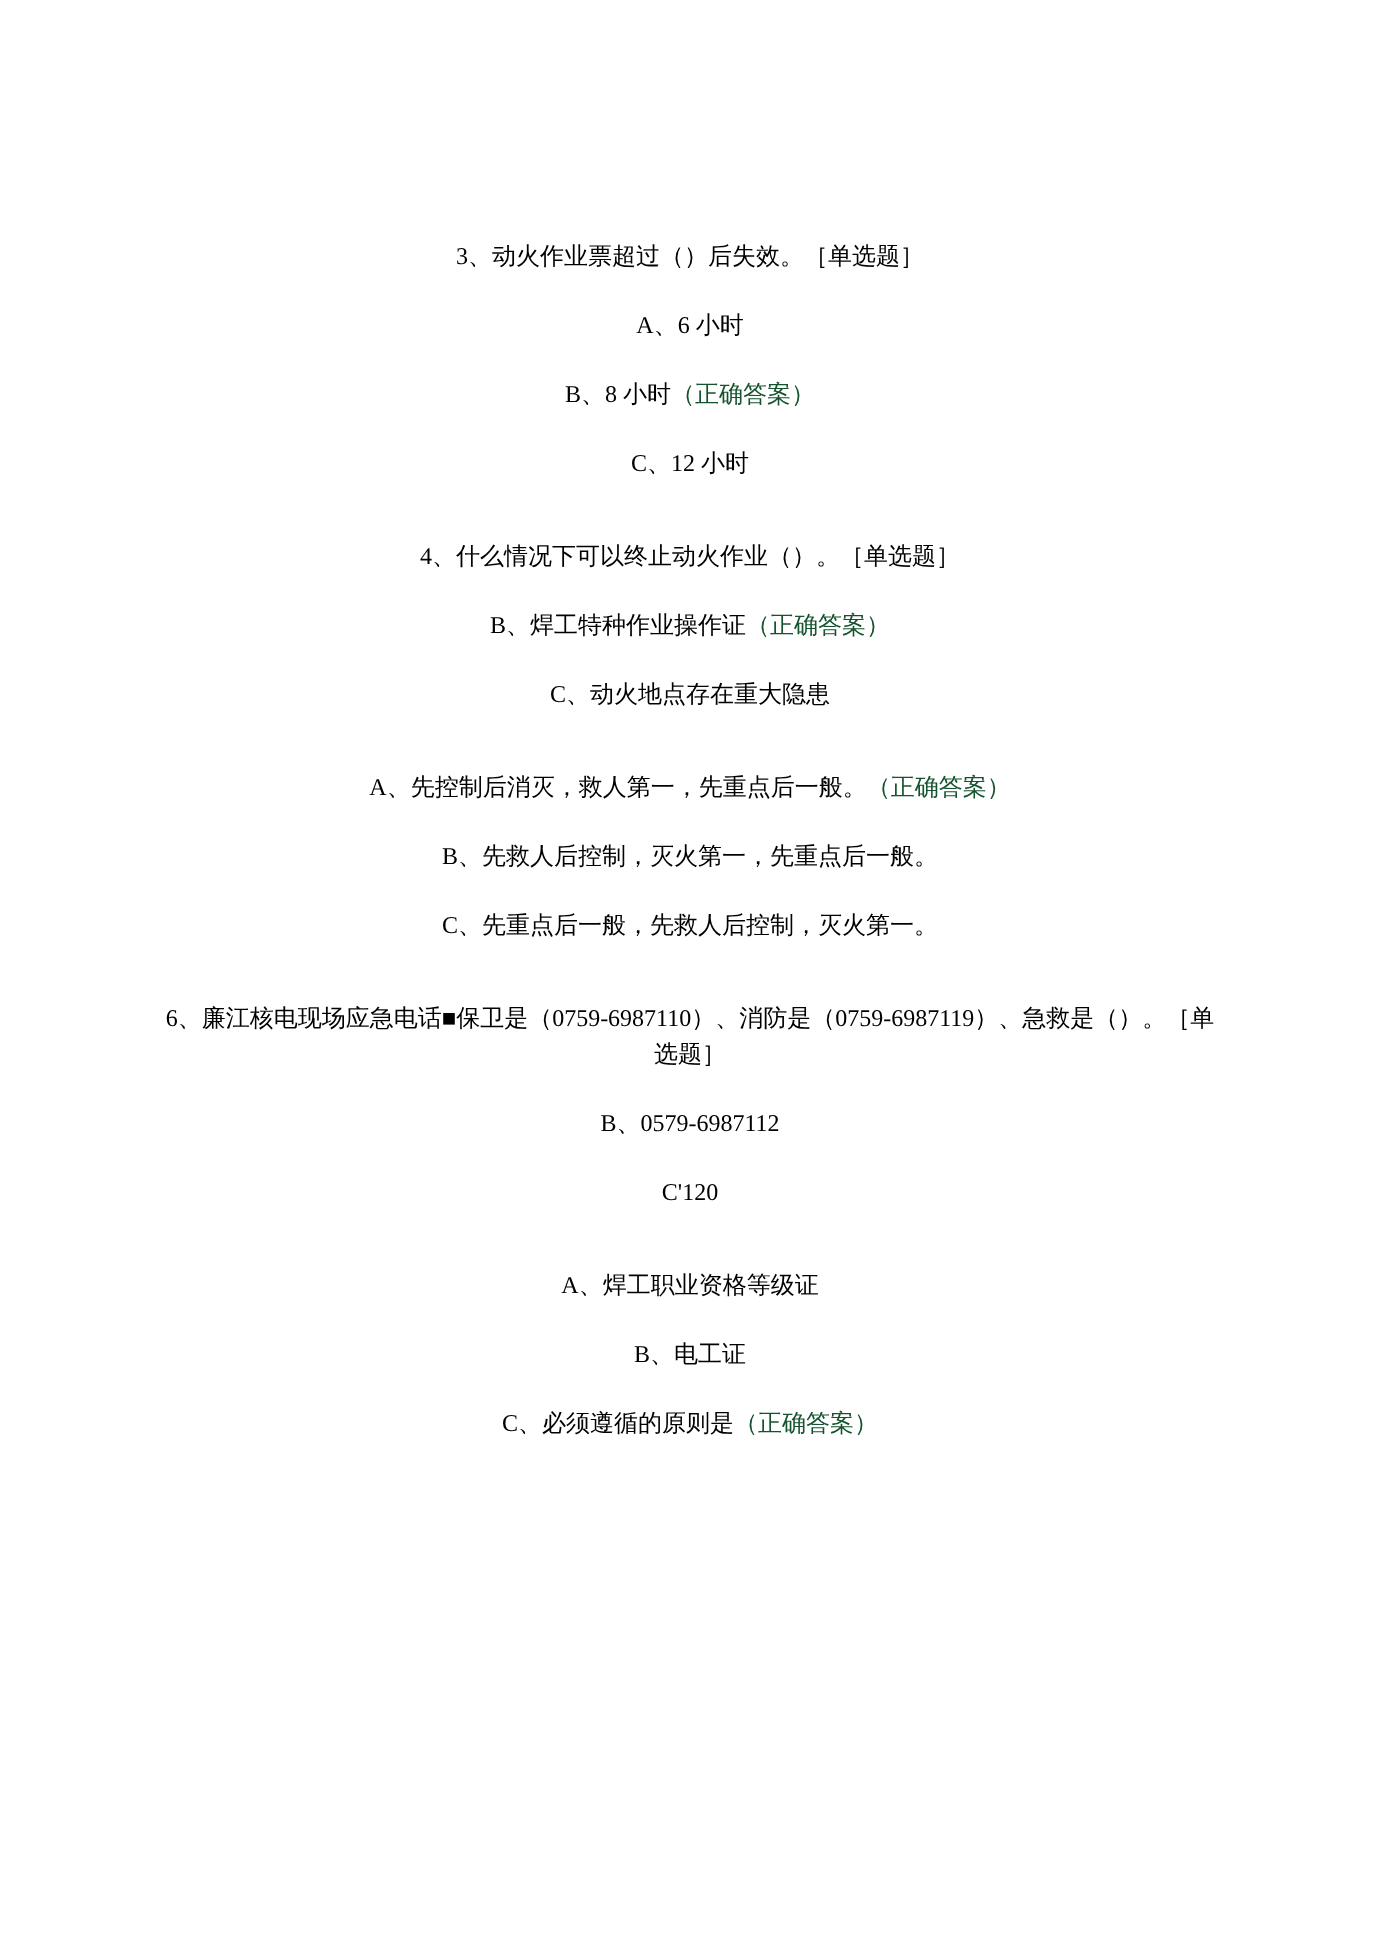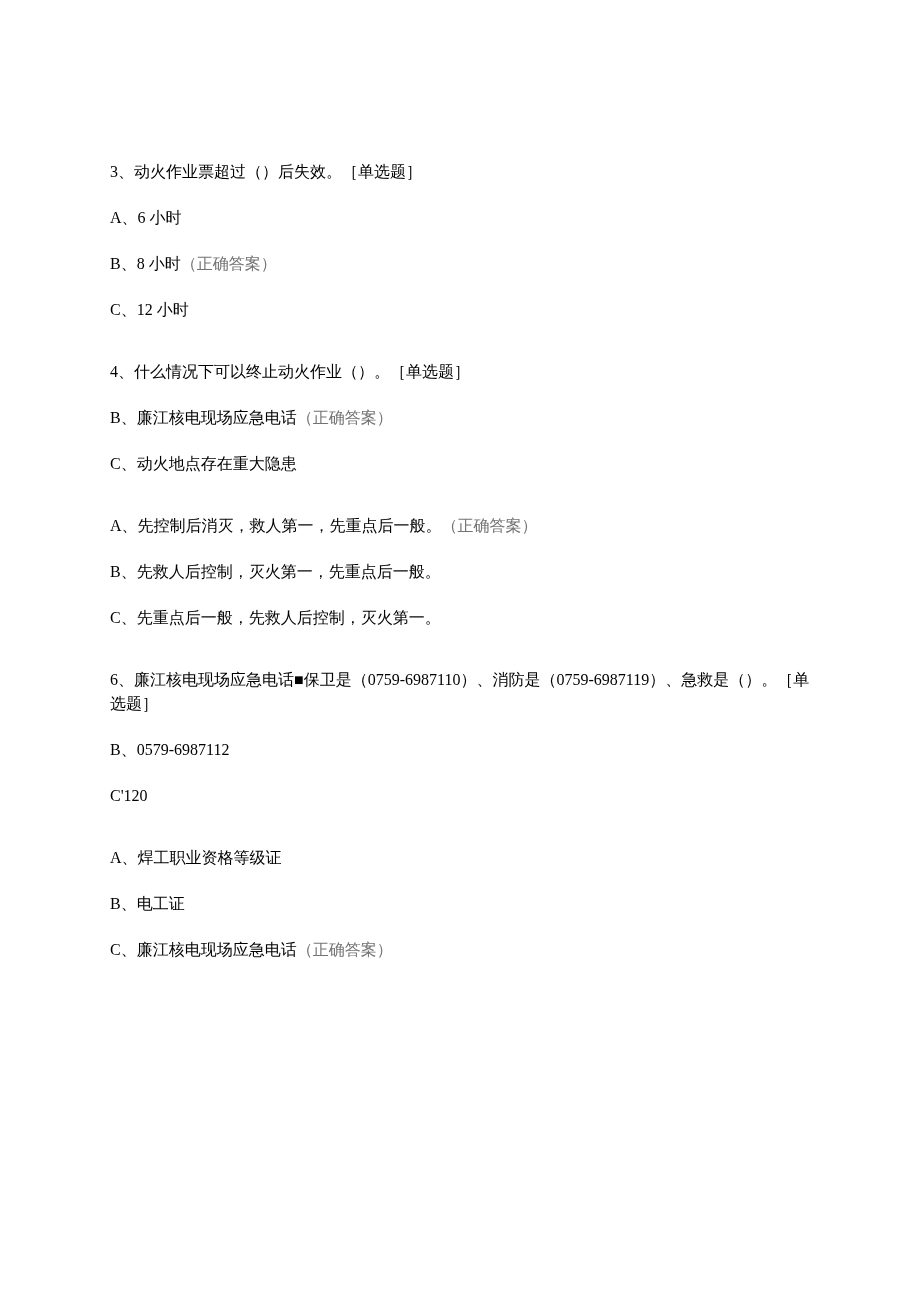--- a/index.html
+++ b/index.html
@@ -15,57 +15,58 @@
     width: 920px;
     min-height: 1301px;
     padding: 160px 110px 120px 110px;
     box-sizing: border-box;
   }
   .question-block {
     margin-bottom: 38px;
   }
   .line {
     margin: 0 0 22px 0;
+    text-align: center;
   }
   .line:last-child {
     margin-bottom: 0;
   }
   .answer-label {
-    color: #737373;
+    color: #14532d;
   }
 </style>
 </head>
 <body>
 
 <div class="page">
 
   <div class="question-block">
     <p class="line">3、动火作业票超过（）后失效。［单选题］</p>
     <p class="line"><span>A、6 小时</span></p>
     <p class="line"><span>B、8 小时</span><span class="answer-label">（正确答案）</span></p>
     <p class="line"><span>C、12 小时</span></p>
   </div>
 
   <div class="question-block">
     <p class="line">4、什么情况下可以终止动火作业（）。［单选题］</p>
-    <p class="line"><span>B、廉江核电现场应急电话</span><span class="answer-label">（正确答案）</span></p>
+    <p class="line"><span>B、焊工特种作业操作证</span><span class="answer-label">（正确答案）</span></p>
     <p class="line"><span>C、动火地点存在重大隐患</span></p>
   </div>
 
   <div class="question-block">
     <p class="line"><span>A、先控制后消灭，救人第一，先重点后一般。</span><span class="answer-label">（正确答案）</span></p>
     <p class="line"><span>B、先救人后控制，灭火第一，先重点后一般。</span></p>
     <p class="line"><span>C、先重点后一般，先救人后控制，灭火第一。</span></p>
   </div>
 
   <div class="question-block">
     <p class="line">6、廉江核电现场应急电话■保卫是（0759-6987110）、消防是（0759-6987119）、急救是（）。［单选题］</p>
     <p class="line"><span>B、0579-6987112</span></p>
     <p class="line"><span>C'120</span></p>
   </div>
 
   <div class="question-block">
     <p class="line"><span>A、焊工职业资格等级证</span></p>
     <p class="line"><span>B、电工证</span></p>
-    <p class="line"><span>C、廉江核电现场应急电话</span><span class="answer-label">（正确答案）</span></p>
+    <p class="line"><span>C、必须遵循的原则是</span><span class="answer-label">（正确答案）</span></p>
   </div>
 
 </div>
 
 </body></html>

